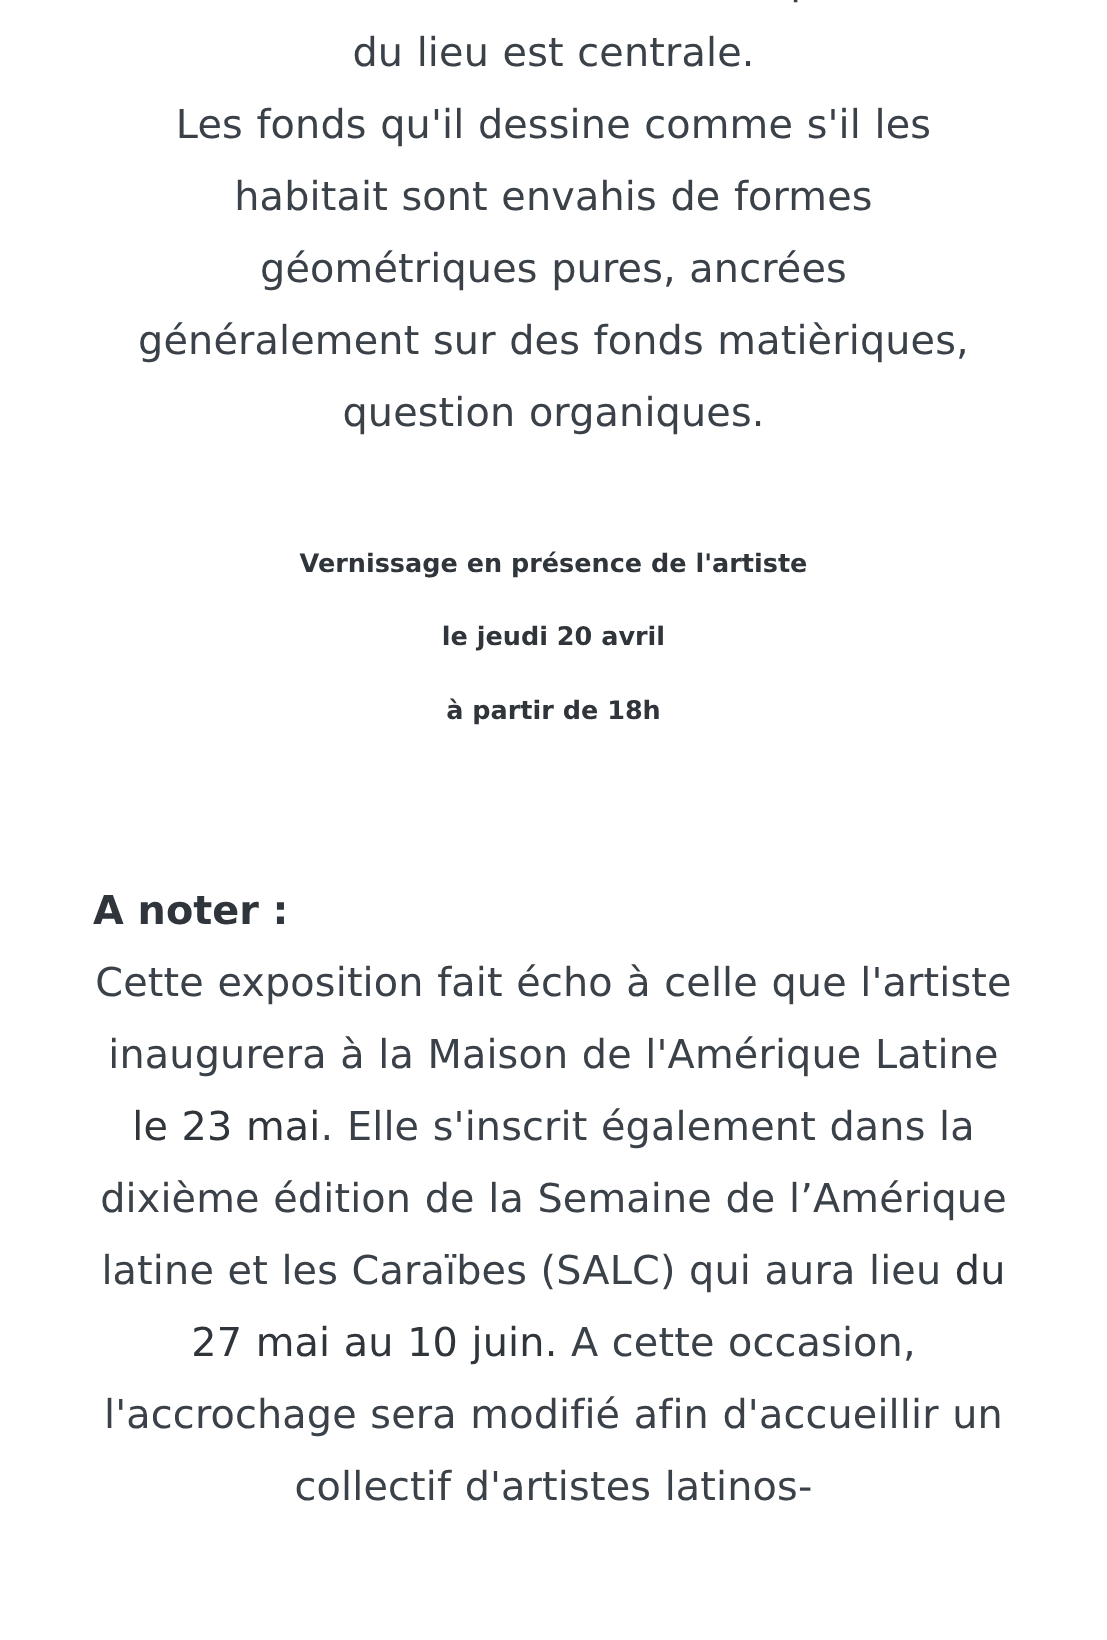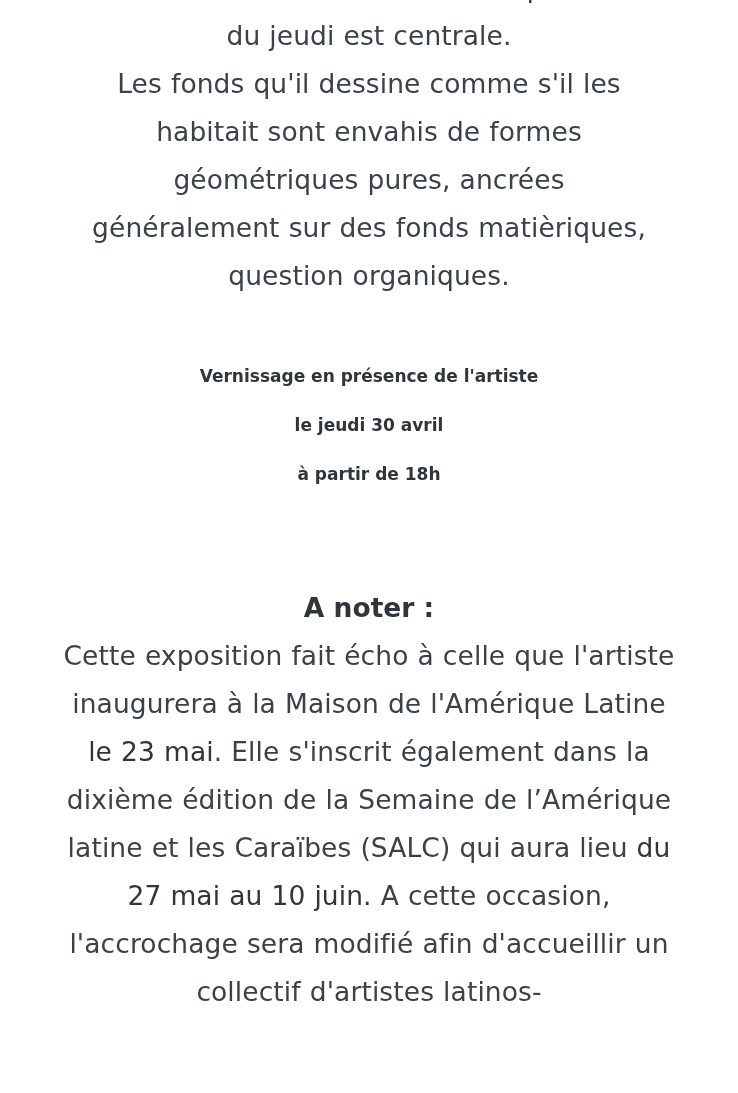--- a/index.html
+++ b/index.html
@@ -43,50 +43,50 @@
     height: 84px;
   }
   .block-bold {
     text-align: center;
     font-size: 17px;
     line-height: 49px;
     font-weight: bold;
     color: #2f353b;
   }
   .heading-note {
-    text-align: center;
+    text-align: left;
     font-size: 26.5px;
     line-height: 49px;
     font-weight: bold;
     color: #2f353b;
   }
   .bottom-clip {
     overflow: hidden;
   }
 </style>
 </head>
 <body>
 
 <div class="page">
 
   <div class="para clipped-top">
     <span>l'oeuvre de Pancho QUILICI, la question</span><br>
-    <span>du jeudi est centrale.</span><br>
+    <span>du lieu est centrale.</span><br>
     <span>Les fonds qu'il dessine comme s'il les</span><br>
     <span>habitait sont envahis de formes</span><br>
     <span>géométriques pures, ancrées</span><br>
     <span>généralement sur des fonds matièriques,</span><br>
     <span>question organiques.</span>
   </div>
 
   <div class="spacer-lg"></div>
 
   <div class="block-bold">
     <span>Vernissage en présence de l'artiste</span><br>
-    <span>le jeudi 30 avril</span><br>
+    <span>le jeudi 20 avril</span><br>
     <span>à partir de 18h</span>
   </div>
 
   <div class="spacer-xl"></div>
 
   <div class="heading-note">A noter :</div>
 
   <div class="para bottom-clip">
     <span>Cette exposition fait écho à celle que l'artiste inaugurera à la Maison de l'Amérique Latine </span><span class="bold">le 23 mai</span><span>.</span>
     <span>Elle s'inscrit également dans la dixième édition de la Semaine de l’Amérique latine et les Caraïbes (SALC) qui aura lieu </span><span class="bold">du 27 mai au 10 juin.</span><span> A cette occasion, l'accrochage sera modifié afin d'accueillir un collectif d'artistes latinos-</span>

